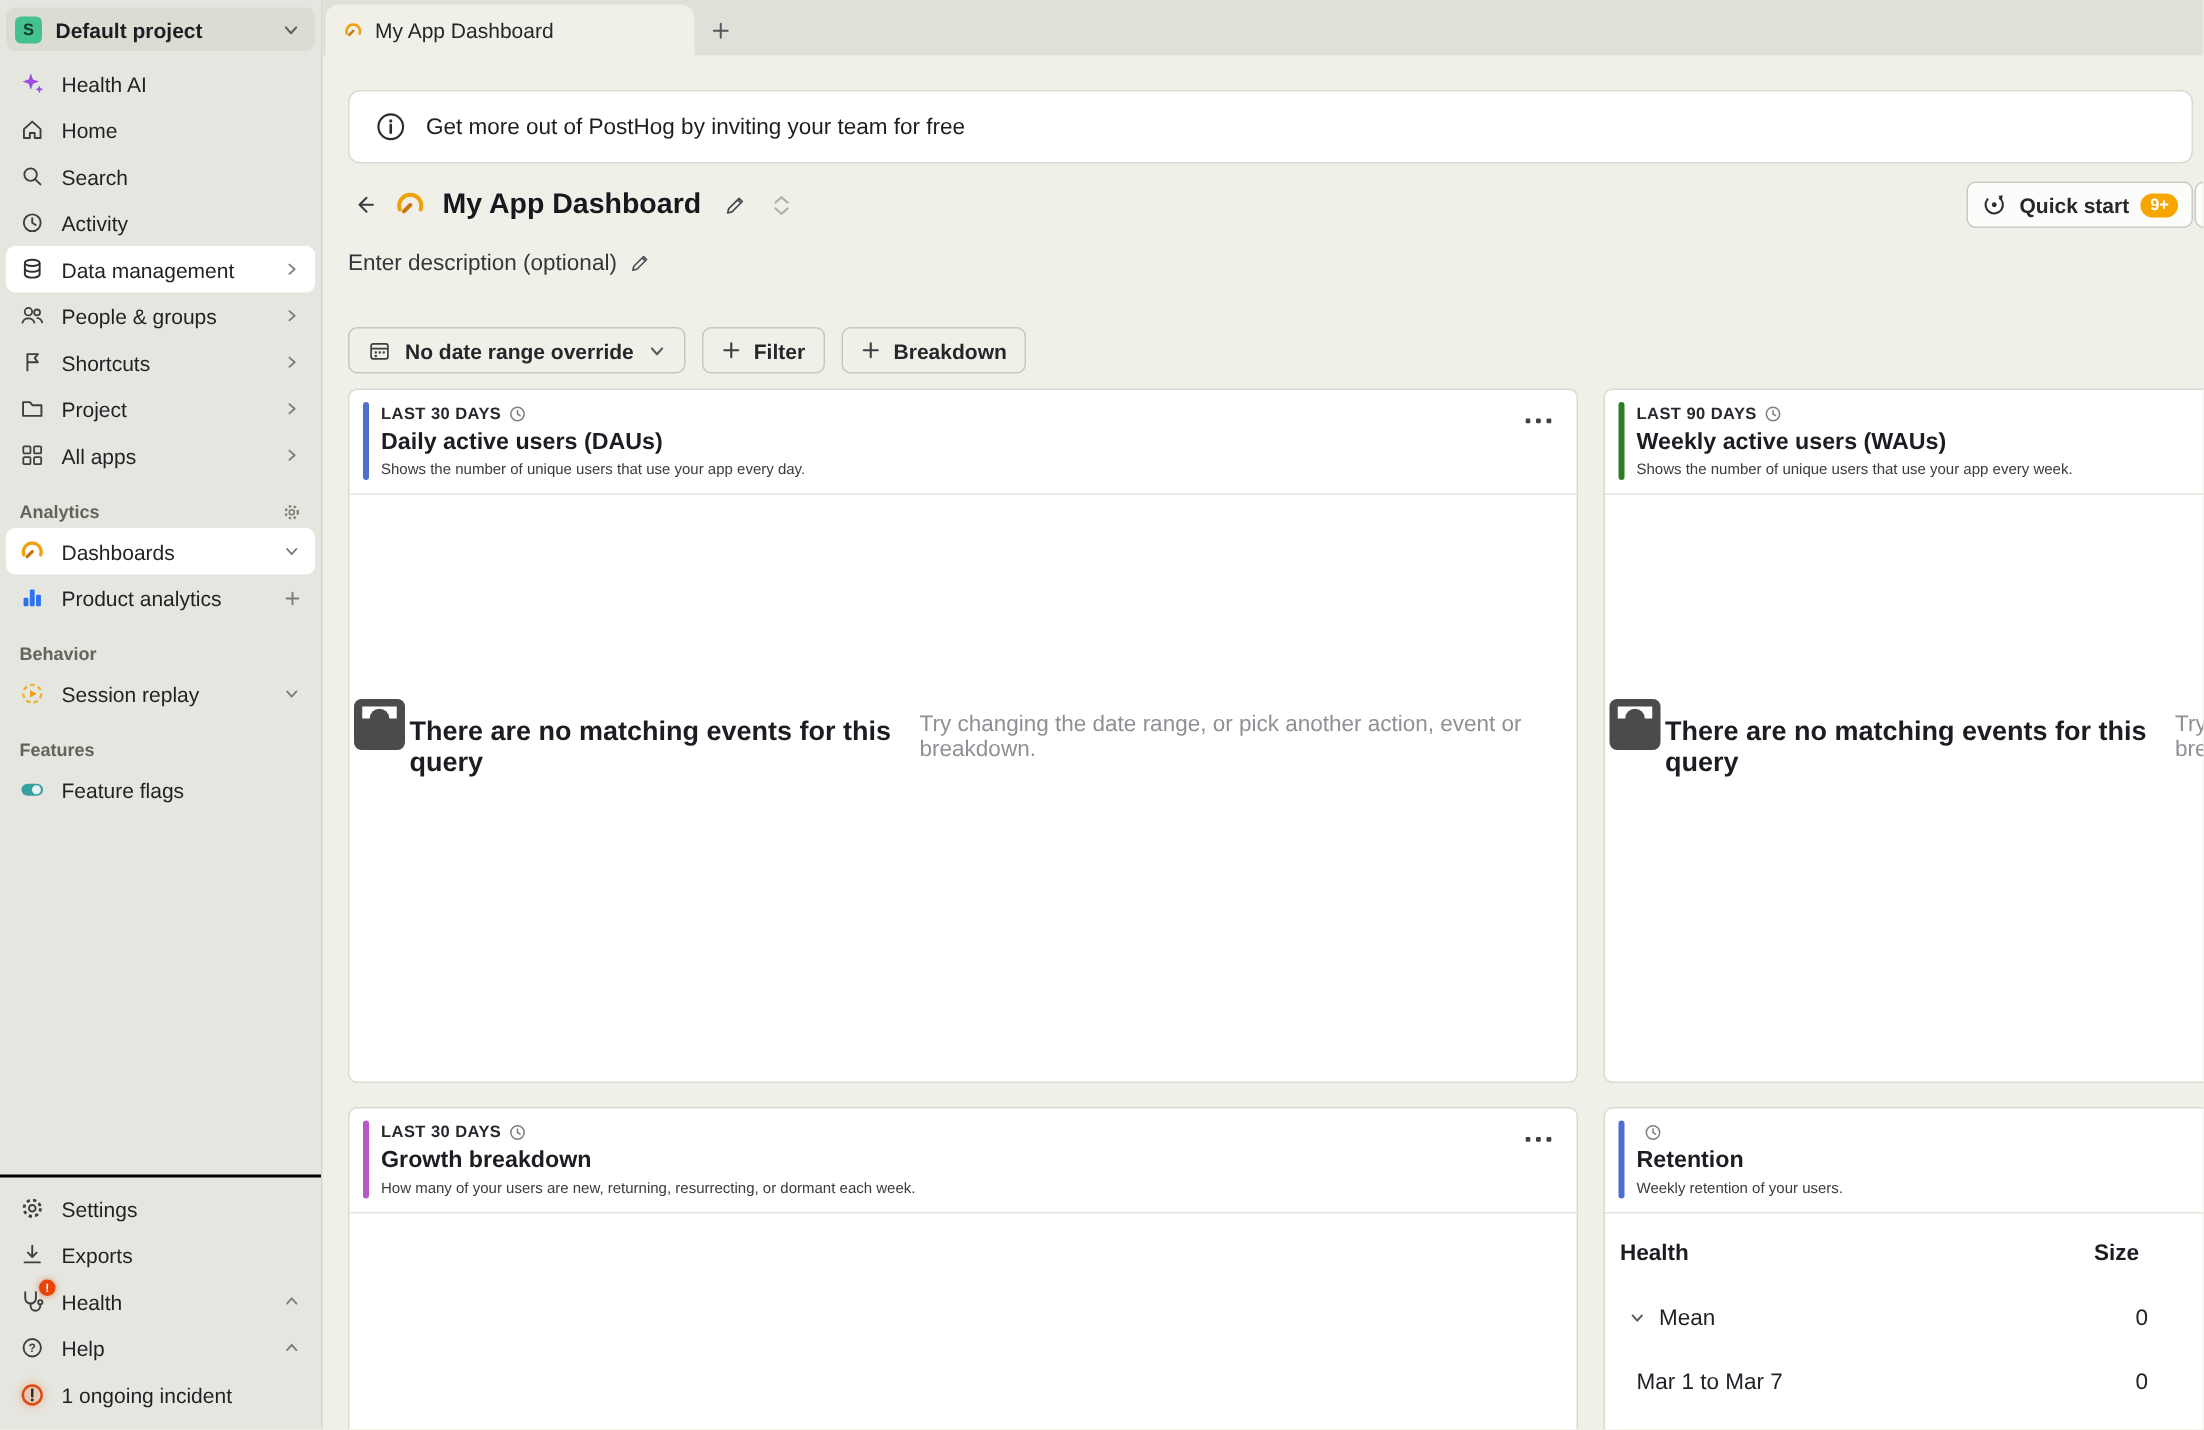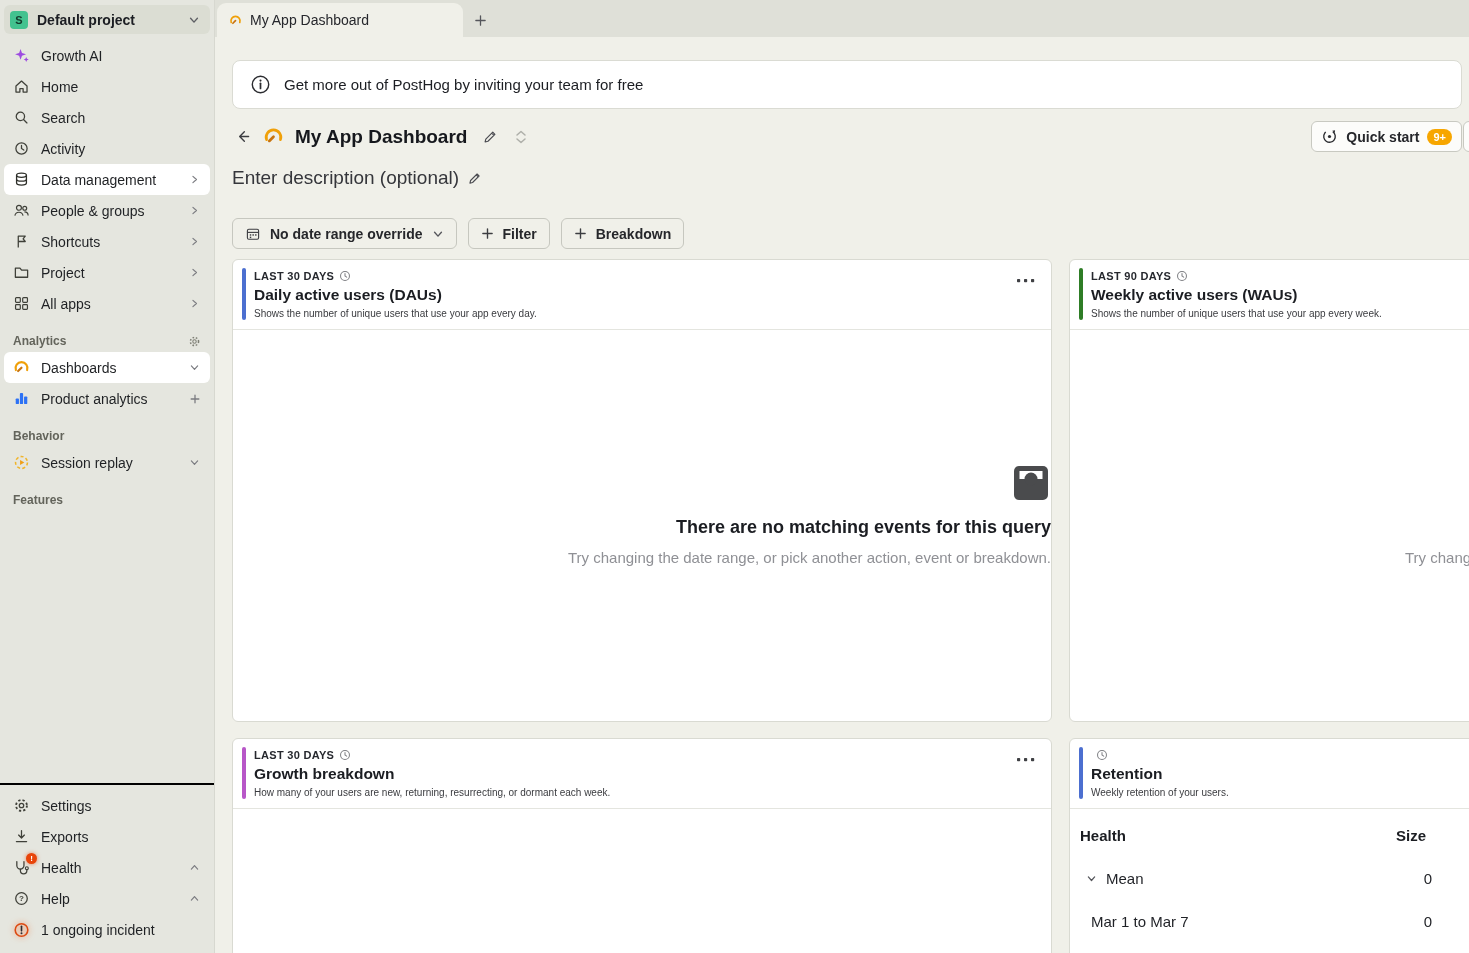--- a/index.html
+++ b/index.html
@@ -53,42 +53,42 @@
 
   .quickstart { position:absolute; right:7px; top:84px; height:31px; background:#fcfcfa;
                 border:1px solid #c8c9c1; border-radius:6px; display:flex; align-items:center;
                 gap:8px; padding:0 9px; font-size:14px; font-weight:600; color:#26272b; cursor:pointer; }
   .qs-badge { background:#f7a600; color:#fff; font-size:11px; font-weight:700; padding:2px 6px;
               border-radius:9px; }
   .edge-sliver { position:absolute; right:-10px; top:84px; height:31px; width:16px; background:#fcfcfa;
                  border:1px solid #c8c9c1; border-radius:6px; }
 
   .desc-row { position:absolute; left:17px; top:130px; display:flex; align-items:center; gap:8px;
-              font-size:19px; color:#35363b; cursor:pointer; }
+              font-size:15px; color:#35363b; cursor:pointer; }
 
   .filter-row { position:absolute; left:17px; top:181px; display:flex; gap:11px; }
   .btn { display:flex; align-items:center; gap:9px; height:31px; padding:0 12px;
          border:1px solid #c6c7bf; border-radius:6px; font-size:14px; font-weight:600;
          color:#26272b; background:transparent; cursor:pointer; }
 
   
   .cards { position:absolute; left:17px; top:222px; width:1691px; display:flex; flex-wrap:wrap;
            column-gap:17px; row-gap:16px; }
   .card { width:820px; height:463px; background:#fff; border:1px solid #d9dad2; border-radius:6px;
           position:relative; overflow:hidden; }
   .card-header { position:relative; padding:9px 40px 10px 21px; border-bottom:1px solid #e4e5df; }
   .accent { position:absolute; left:9px; top:8px; bottom:9px; width:4px; border-radius:2px; }
   .tagline { display:flex; align-items:center; gap:5px; height:14px; }
   .tag { font-size:11px; font-weight:800; letter-spacing:.3px; color:#26282e; }
   .card-title { font-size:15.5px; font-weight:700; color:#1b1d22; margin-top:3px; }
   .card-desc { font-size:10px; color:#3a3b3f; margin-top:4px; }
   .card-menu { position:absolute; top:12px; right:13px; width:24px; height:16px; display:flex;
                align-items:center; justify-content:center; cursor:pointer; }
 
-  .empty { display:flex; flex-direction:column; align-items:flex-end; padding-top:133px; }
+  .empty { display:flex; flex-direction:row; align-items:flex-start; padding-top:133px; }
   .empty-title { font-size:18px; font-weight:600; color:#1b1d22; margin-top:14px; }
   .empty-sub { font-size:15px; color:#8f9095; margin-top:11px; }
 
   .rt-head { display:flex; align-items:center; height:48px; padding:4px 0 0 10px;
              font-size:15px; font-weight:600; color:#1b1d22; }
   .rt-row { display:flex; align-items:center; height:43px; padding-left:16px; font-size:15px; color:#1f2126; cursor:pointer; }
   .col-cohort { flex:0 0 284px; display:flex; align-items:center; gap:9px; }
   .col-size { width:62px; text-align:right; }
   .indent { padding-left:5px; }
 </style>
@@ -109,21 +109,21 @@
       </span>
     </div>
 
     <div class="side-item">
       <span class="ic">
         <svg width="17" height="17" viewBox="0 0 18 18">
             <path d="M8 2 l1.5 4.3 4.3 1.5 -4.3 1.5 L8 13.6 6.5 9.3 2.2 7.8 6.5 6.3 Z" fill="#9d4be0"></path>
             <path d="M14 10.6 l.8 1.9 1.9.8 -1.9.8 -.8 1.9 -.8-1.9 -1.9-.8 1.9-.8 Z" fill="#9d4be0"></path>
           </svg>
       </span>
-      <span class="lbl">Growth AI</span>
+      <span class="lbl">Health AI</span>
     </div>
 
     <div class="side-item">
       <span class="ic">
         <svg width="17" height="17" viewBox="0 0 20 20">
             <path d="M3.5 9.5 L10 3.6 l6.5 5.9 V16.5 h-4.6 v-4 h-3.8 v4 H3.5 Z" fill="none" stroke="#3f4039" stroke-width="1.5" stroke-linejoin="round"></path>
           </svg>
       </span>
       <span class="lbl">Home</span>
     </div>
@@ -283,20 +283,29 @@
         <svg width="11" height="11" viewBox="0 0 14 14">
             <polyline points="3,5 7,9.5 11,5" fill="none" stroke="#7b7c81" stroke-width="1.5" stroke-linecap="round" stroke-linejoin="round"></polyline>
           </svg>
       </span>
     </div>
 
     <div class="sec-head">
       <span class="lbl">Features</span>
     </div>
 
+    <div class="side-item">
+      <span class="ic">
+        <svg width="18" height="17" viewBox="0 0 20 20">
+            <rect x="1.5" y="5.2" width="17" height="9.6" rx="4.8" fill="#37a0a0"></rect>
+            <circle cx="13.3" cy="10" r="3.5" fill="#e6f2f0"></circle>
+          </svg>
+      </span>
+      <span class="lbl">Feature flags</span>
+    </div>
 
     <div class="side-bottom">
       <div class="side-item">
         <span class="ic">
           <svg width="17" height="17" viewBox="0 0 20 20">
               <circle cx="10" cy="10" r="2.6" fill="none" stroke="#3f4039" stroke-width="1.5"></circle>
               <circle cx="10" cy="10" r="6.4" fill="none" stroke="#3f4039" stroke-width="2.2" stroke-dasharray="2.6 2.5"></circle>
             </svg>
         </span>
         <span class="lbl">Settings</span>

